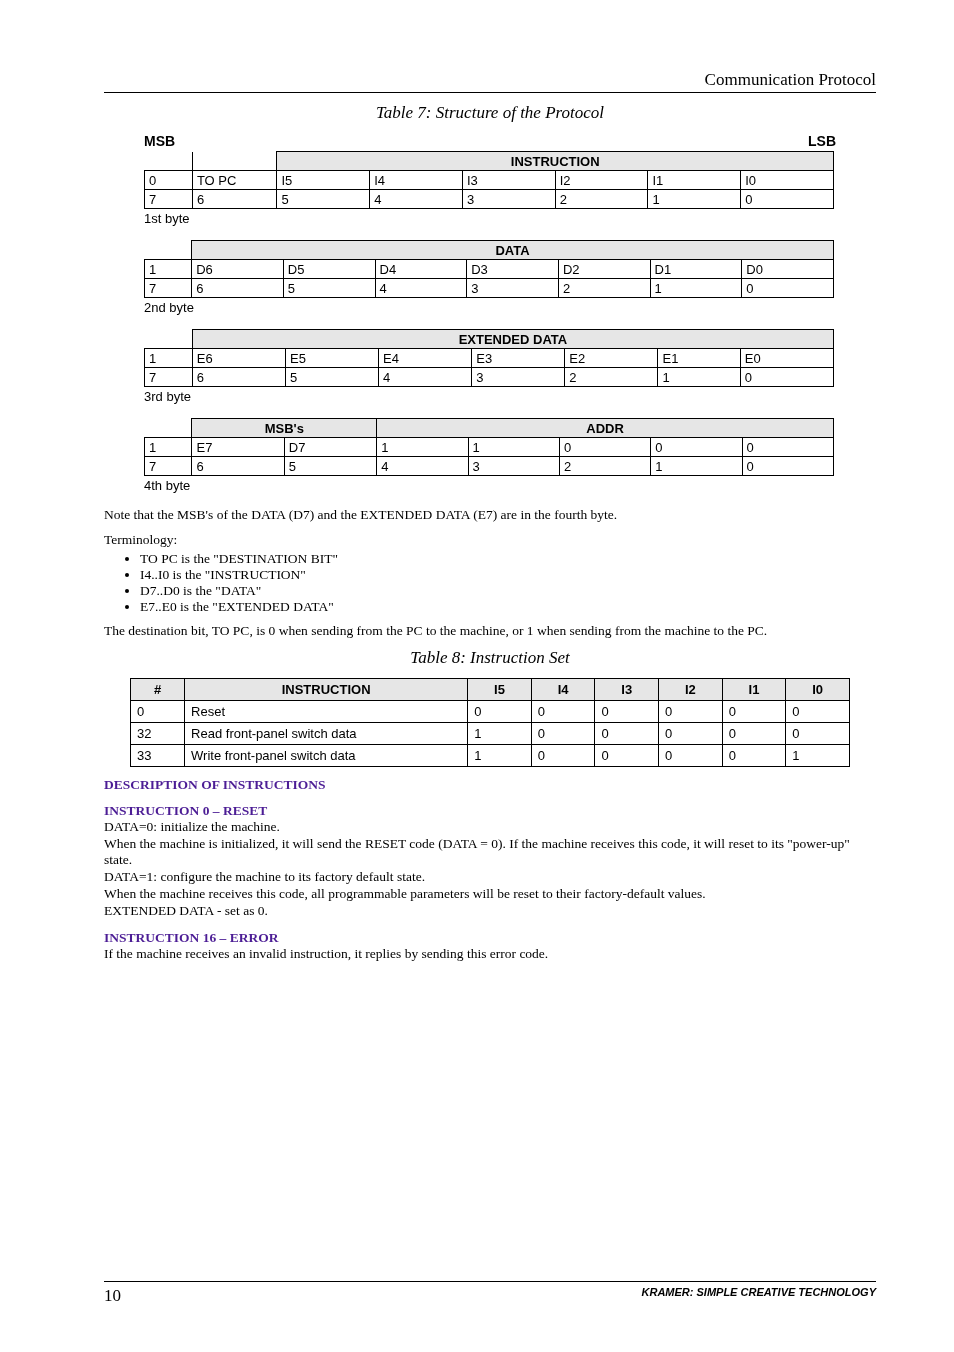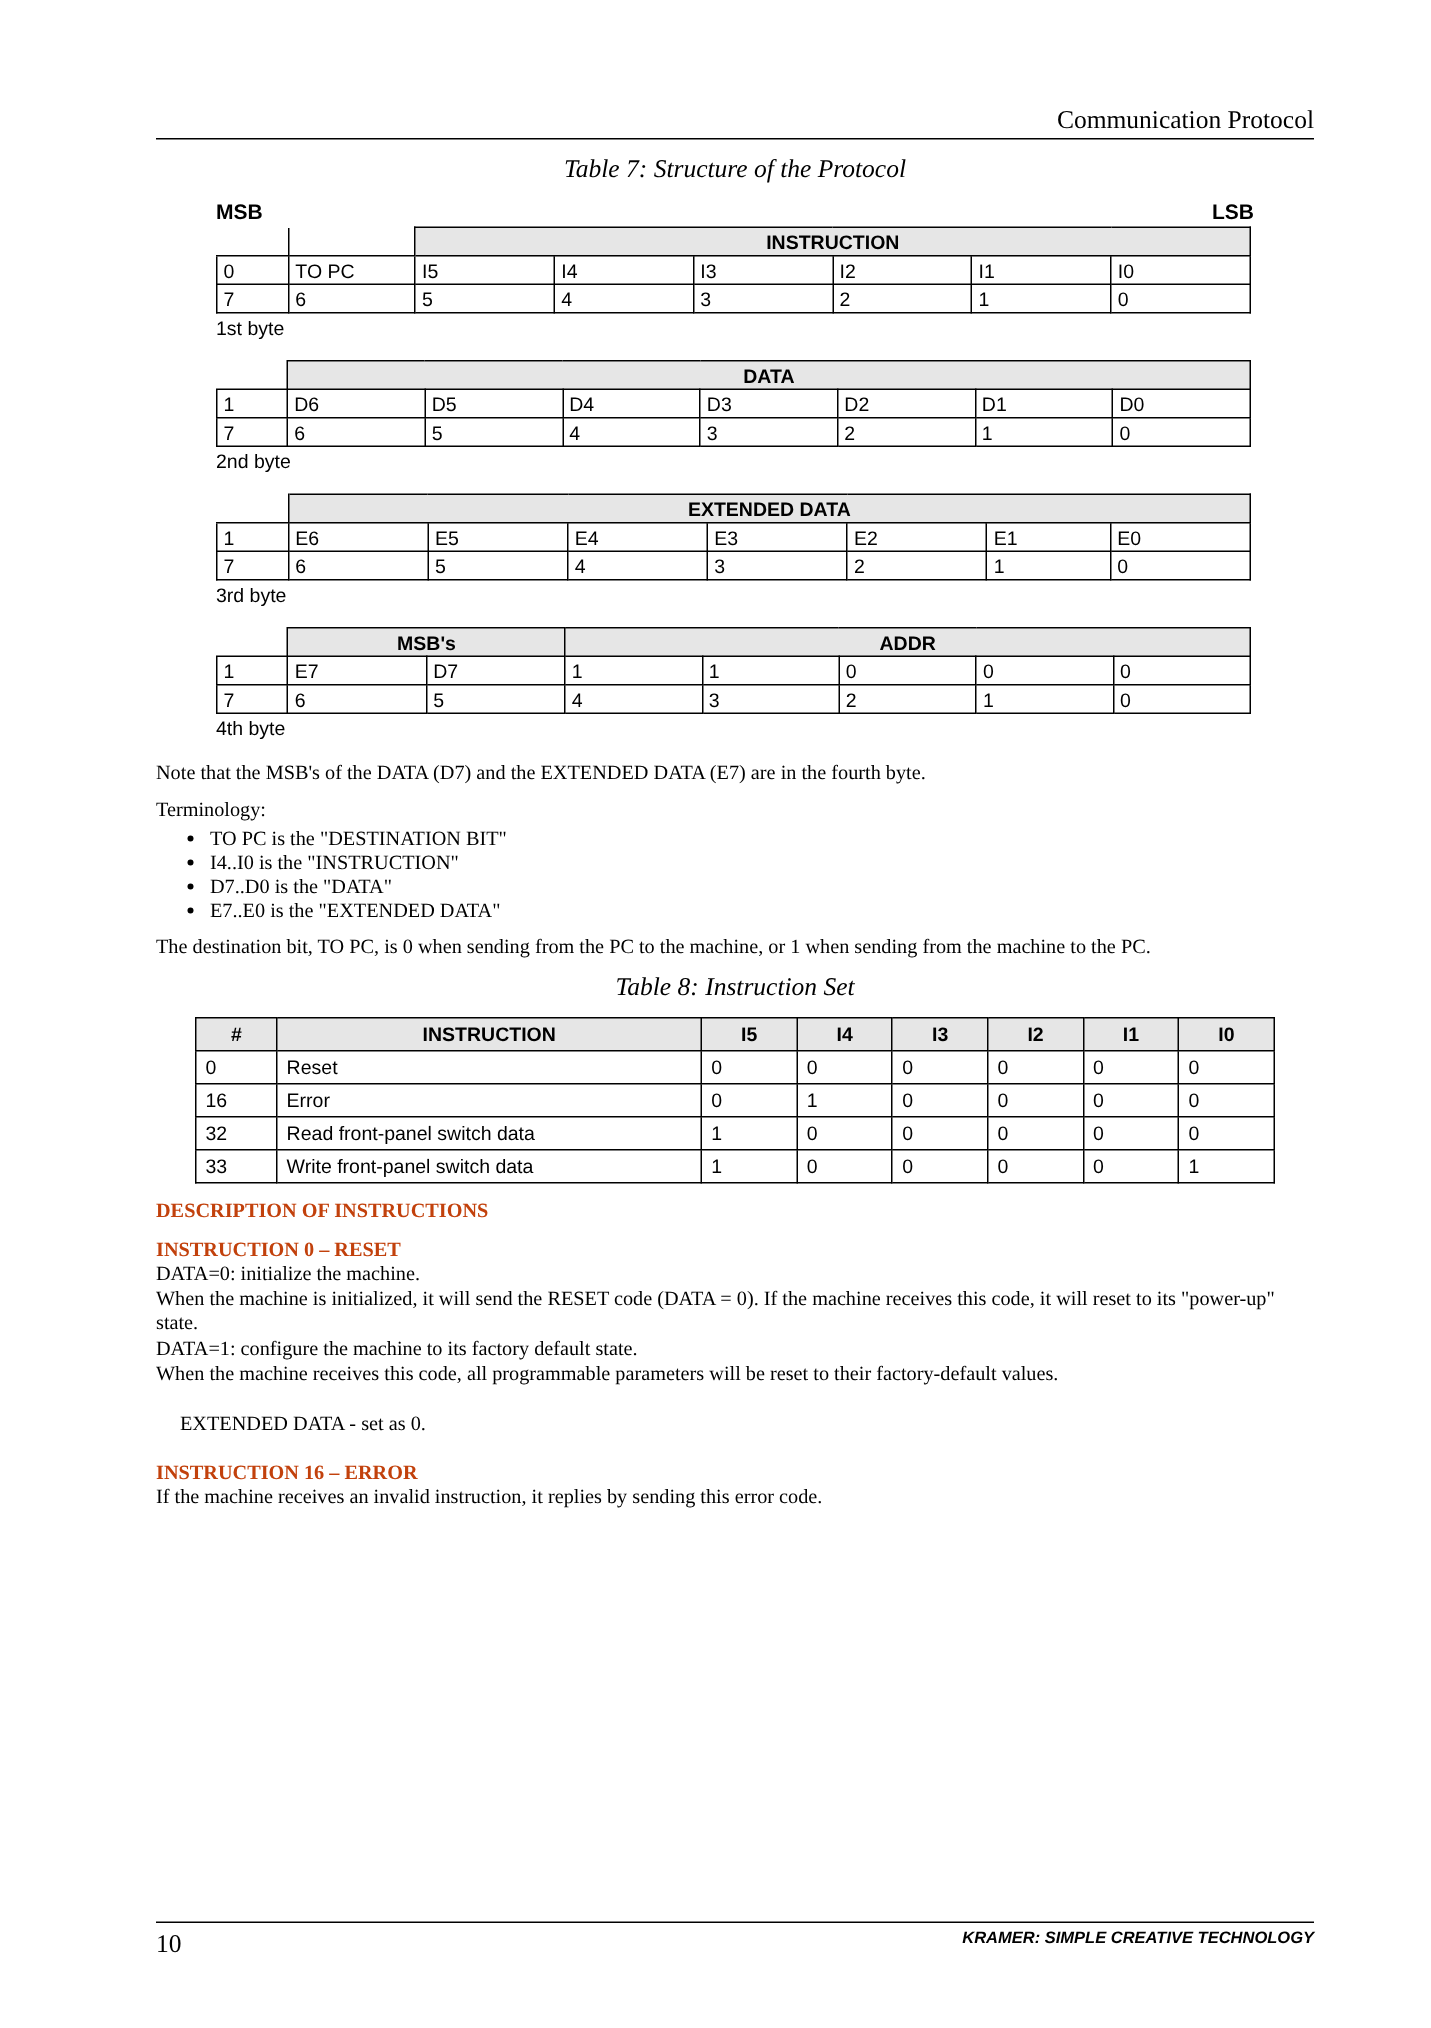--- a/index.html
+++ b/index.html
@@ -75,21 +75,21 @@
     height: 17px;
   }
   table.instr th {
     background: #e6e6e6;
     font-weight: bold;
     text-align: center;
   }
   .body-text { font-size: 13.5px; margin: 8px 0 4px 0; line-height: 1.25; }
   .term-list { margin: 2px 0 4px 0; padding-left: 36px; font-size: 13.5px; }
   .term-list li { margin: 0; }
-  .red-bold { color: #c2410c; font-weight: bold; font-size: 13.5px; margin-top: 10px; }
+  .red-bold { color: #4c1d95; font-weight: bold; font-size: 13.5px; margin-top: 10px; }
   .footer {
     position: absolute;
     bottom: 46px;
     left: 104px;
     right: 78px;
     font-size: 13px;
   }
   .footer-line { border: none; border-top: 1px solid #000; margin: 0 0 4px 0; }
   .footer .pagenum { font-family: "Times New Roman", serif; font-size: 17px; }
   .footer .tag { float: right; font-family: Arial, Helvetica, sans-serif; font-weight: bold; font-style: italic; font-size: 11px; }
@@ -262,30 +262,20 @@
     <td>0</td>
     <td>Reset</td>
     <td>0</td>
     <td>0</td>
     <td>0</td>
     <td>0</td>
     <td>0</td>
     <td>0</td>
   </tr>
   <tr>
-    <td>16</td>
-    <td>Error</td>
-    <td>0</td>
-    <td>1</td>
-    <td>0</td>
-    <td>0</td>
-    <td>0</td>
-    <td>0</td>
-  </tr>
-  <tr>
     <td>32</td>
     <td>Read front-panel switch data</td>
     <td>1</td>
     <td>0</td>
     <td>0</td>
     <td>0</td>
     <td>0</td>
     <td>0</td>
   </tr>
   <tr>
@@ -301,21 +291,21 @@
 </tbody>
   </table>
 
 <div class="red-bold">DESCRIPTION OF INSTRUCTIONS</div>
 
 <div class="red-bold">INSTRUCTION 0 – RESET</div>
 <div class="body-text" style="margin:0">DATA=0: initialize the machine.</div>
 <div class="body-text" style="margin:0">When the machine is initialized, it will send the RESET code (DATA = 0). If the machine receives this code, it will reset to its "power-up" state.</div>
 <div class="body-text" style="margin:0">DATA=1: configure the machine to its factory default state.</div>
 <div class="body-text" style="margin:0">When the machine receives this code, all programmable parameters will be reset to their factory-default values.</div>
-<div class="body-text" style="margin:16px">EXTENDED DATA - set as 0.</div>
+<div class="body-text" style="margin:0">EXTENDED DATA - set as 0.</div>
 
 <div class="red-bold">INSTRUCTION 16 – ERROR</div>
 <div class="body-text" style="margin:0">If the machine receives an invalid instruction, it replies by sending this error code.</div>
 
 <div class="footer clearfix">
   <hr class="footer-line">
   <span class="pagenum">10</span>
   <span class="tag">KRAMER:  SIMPLE CREATIVE TECHNOLOGY</span>
 </div>
 

